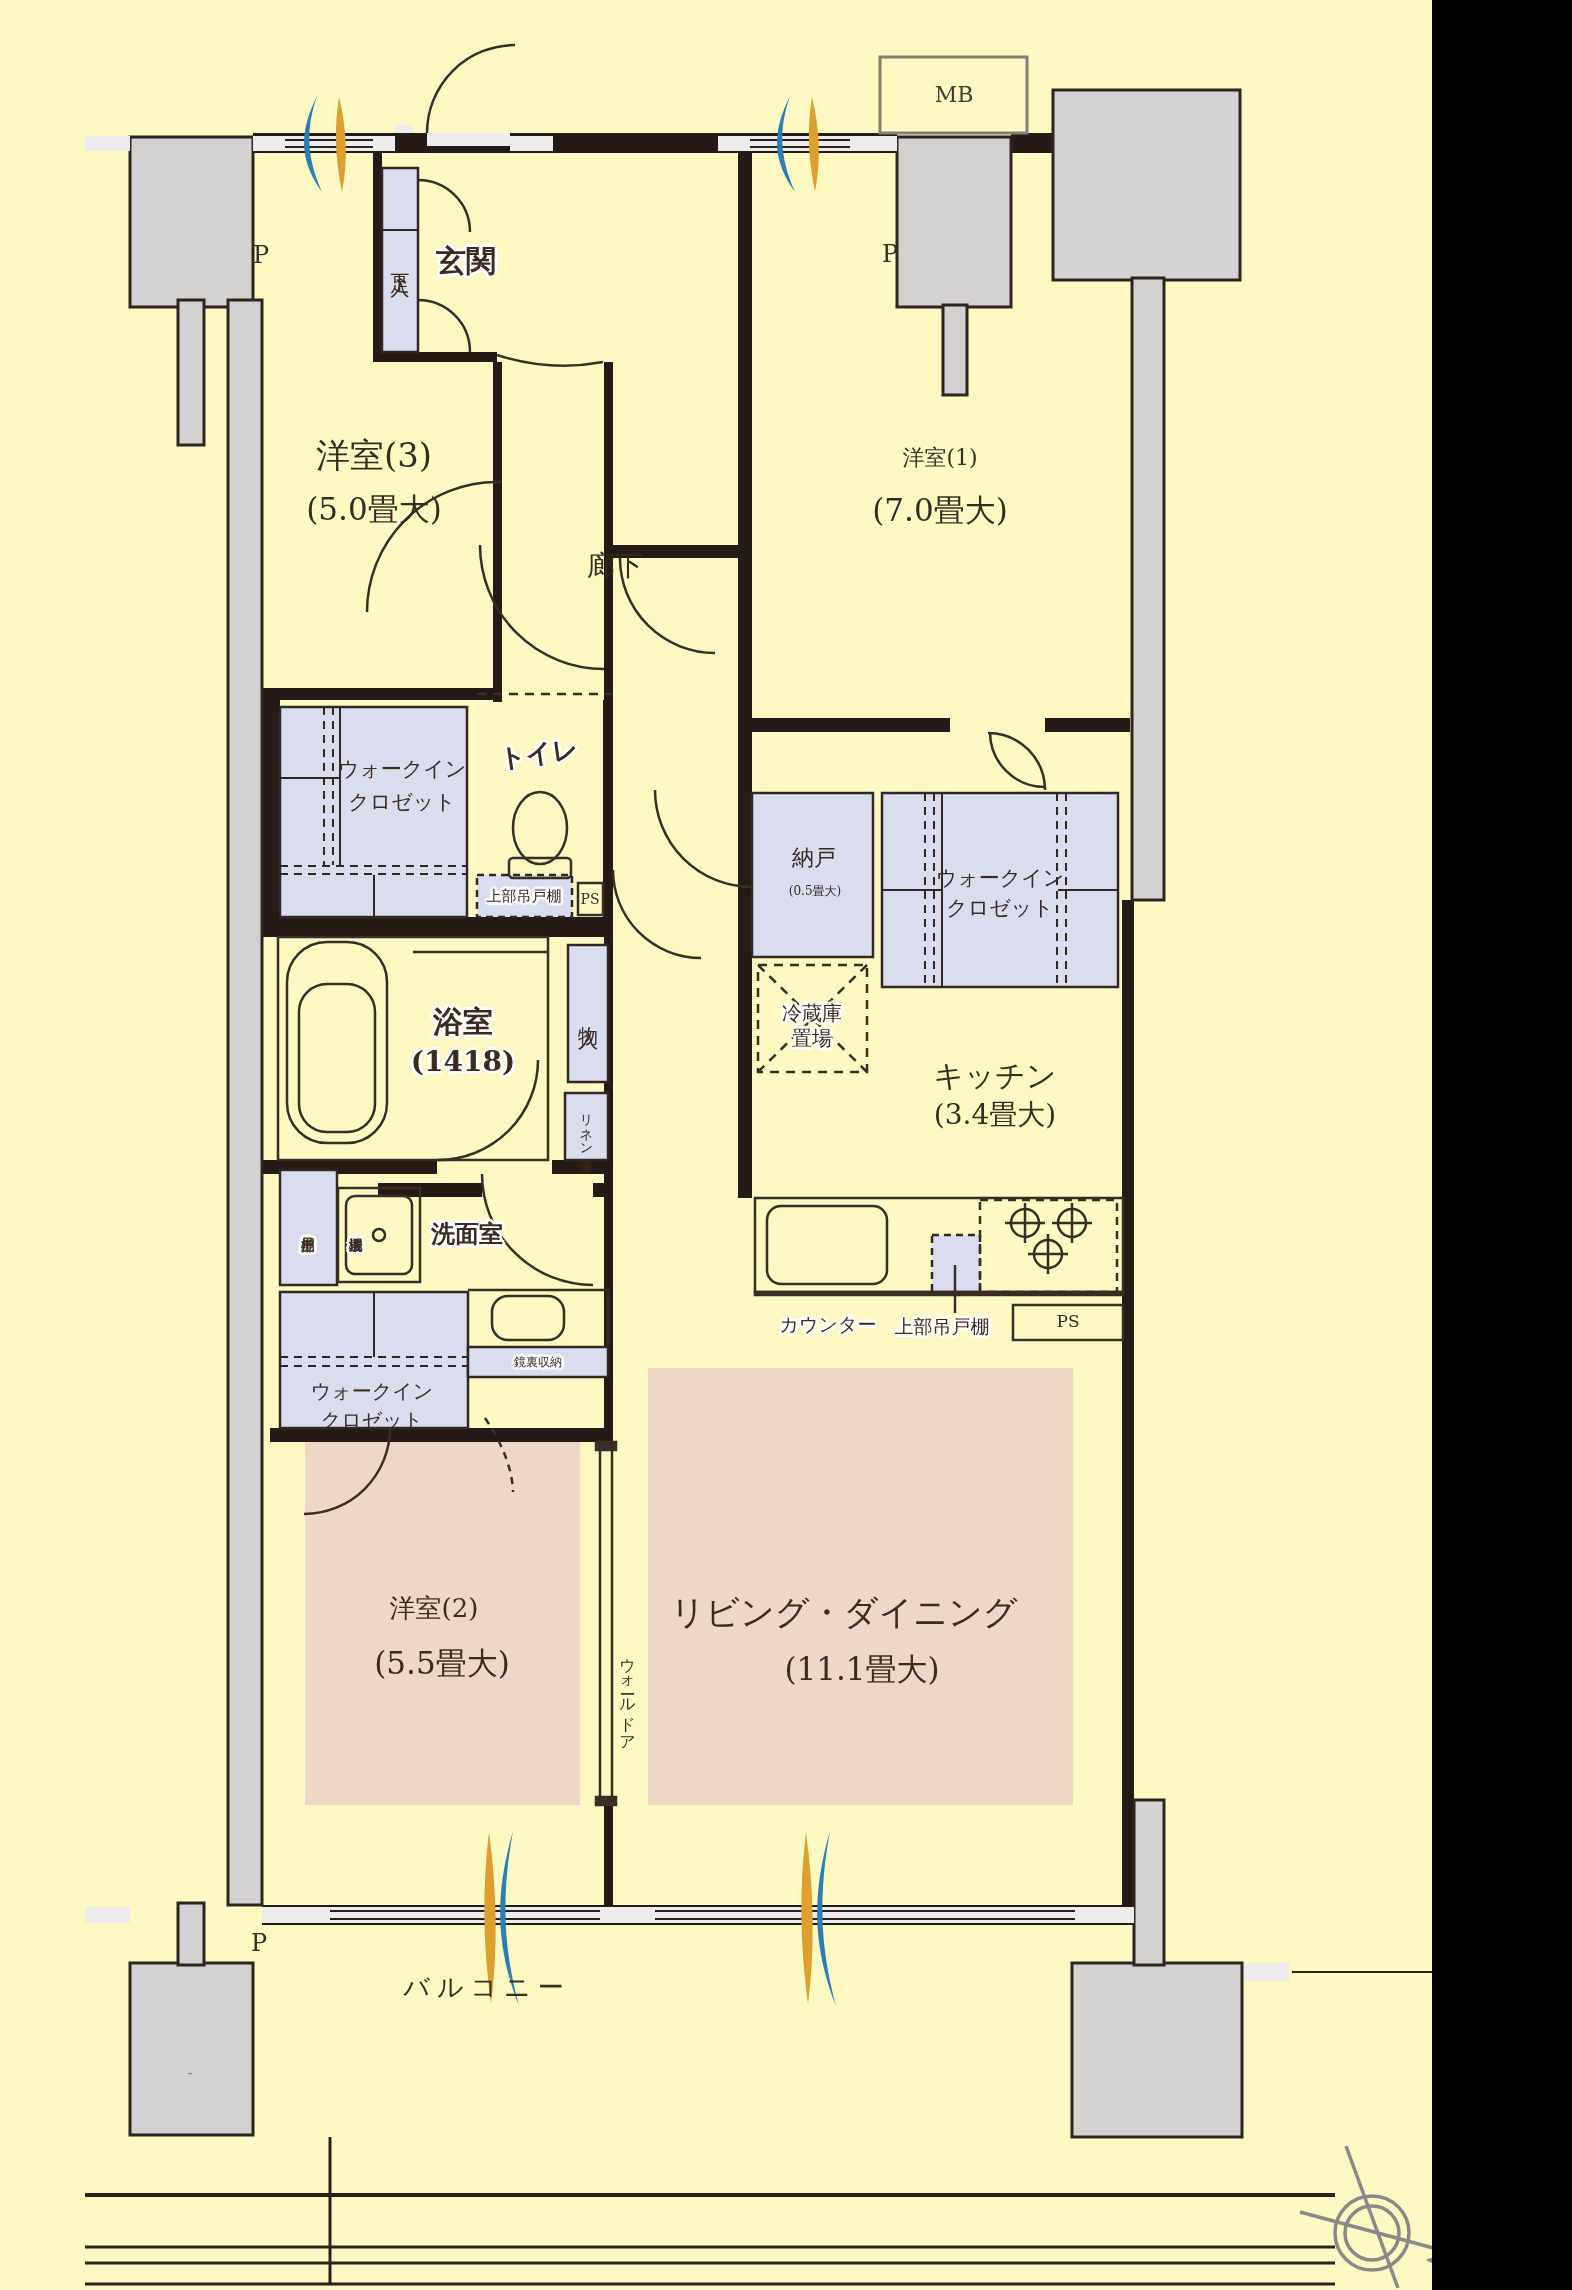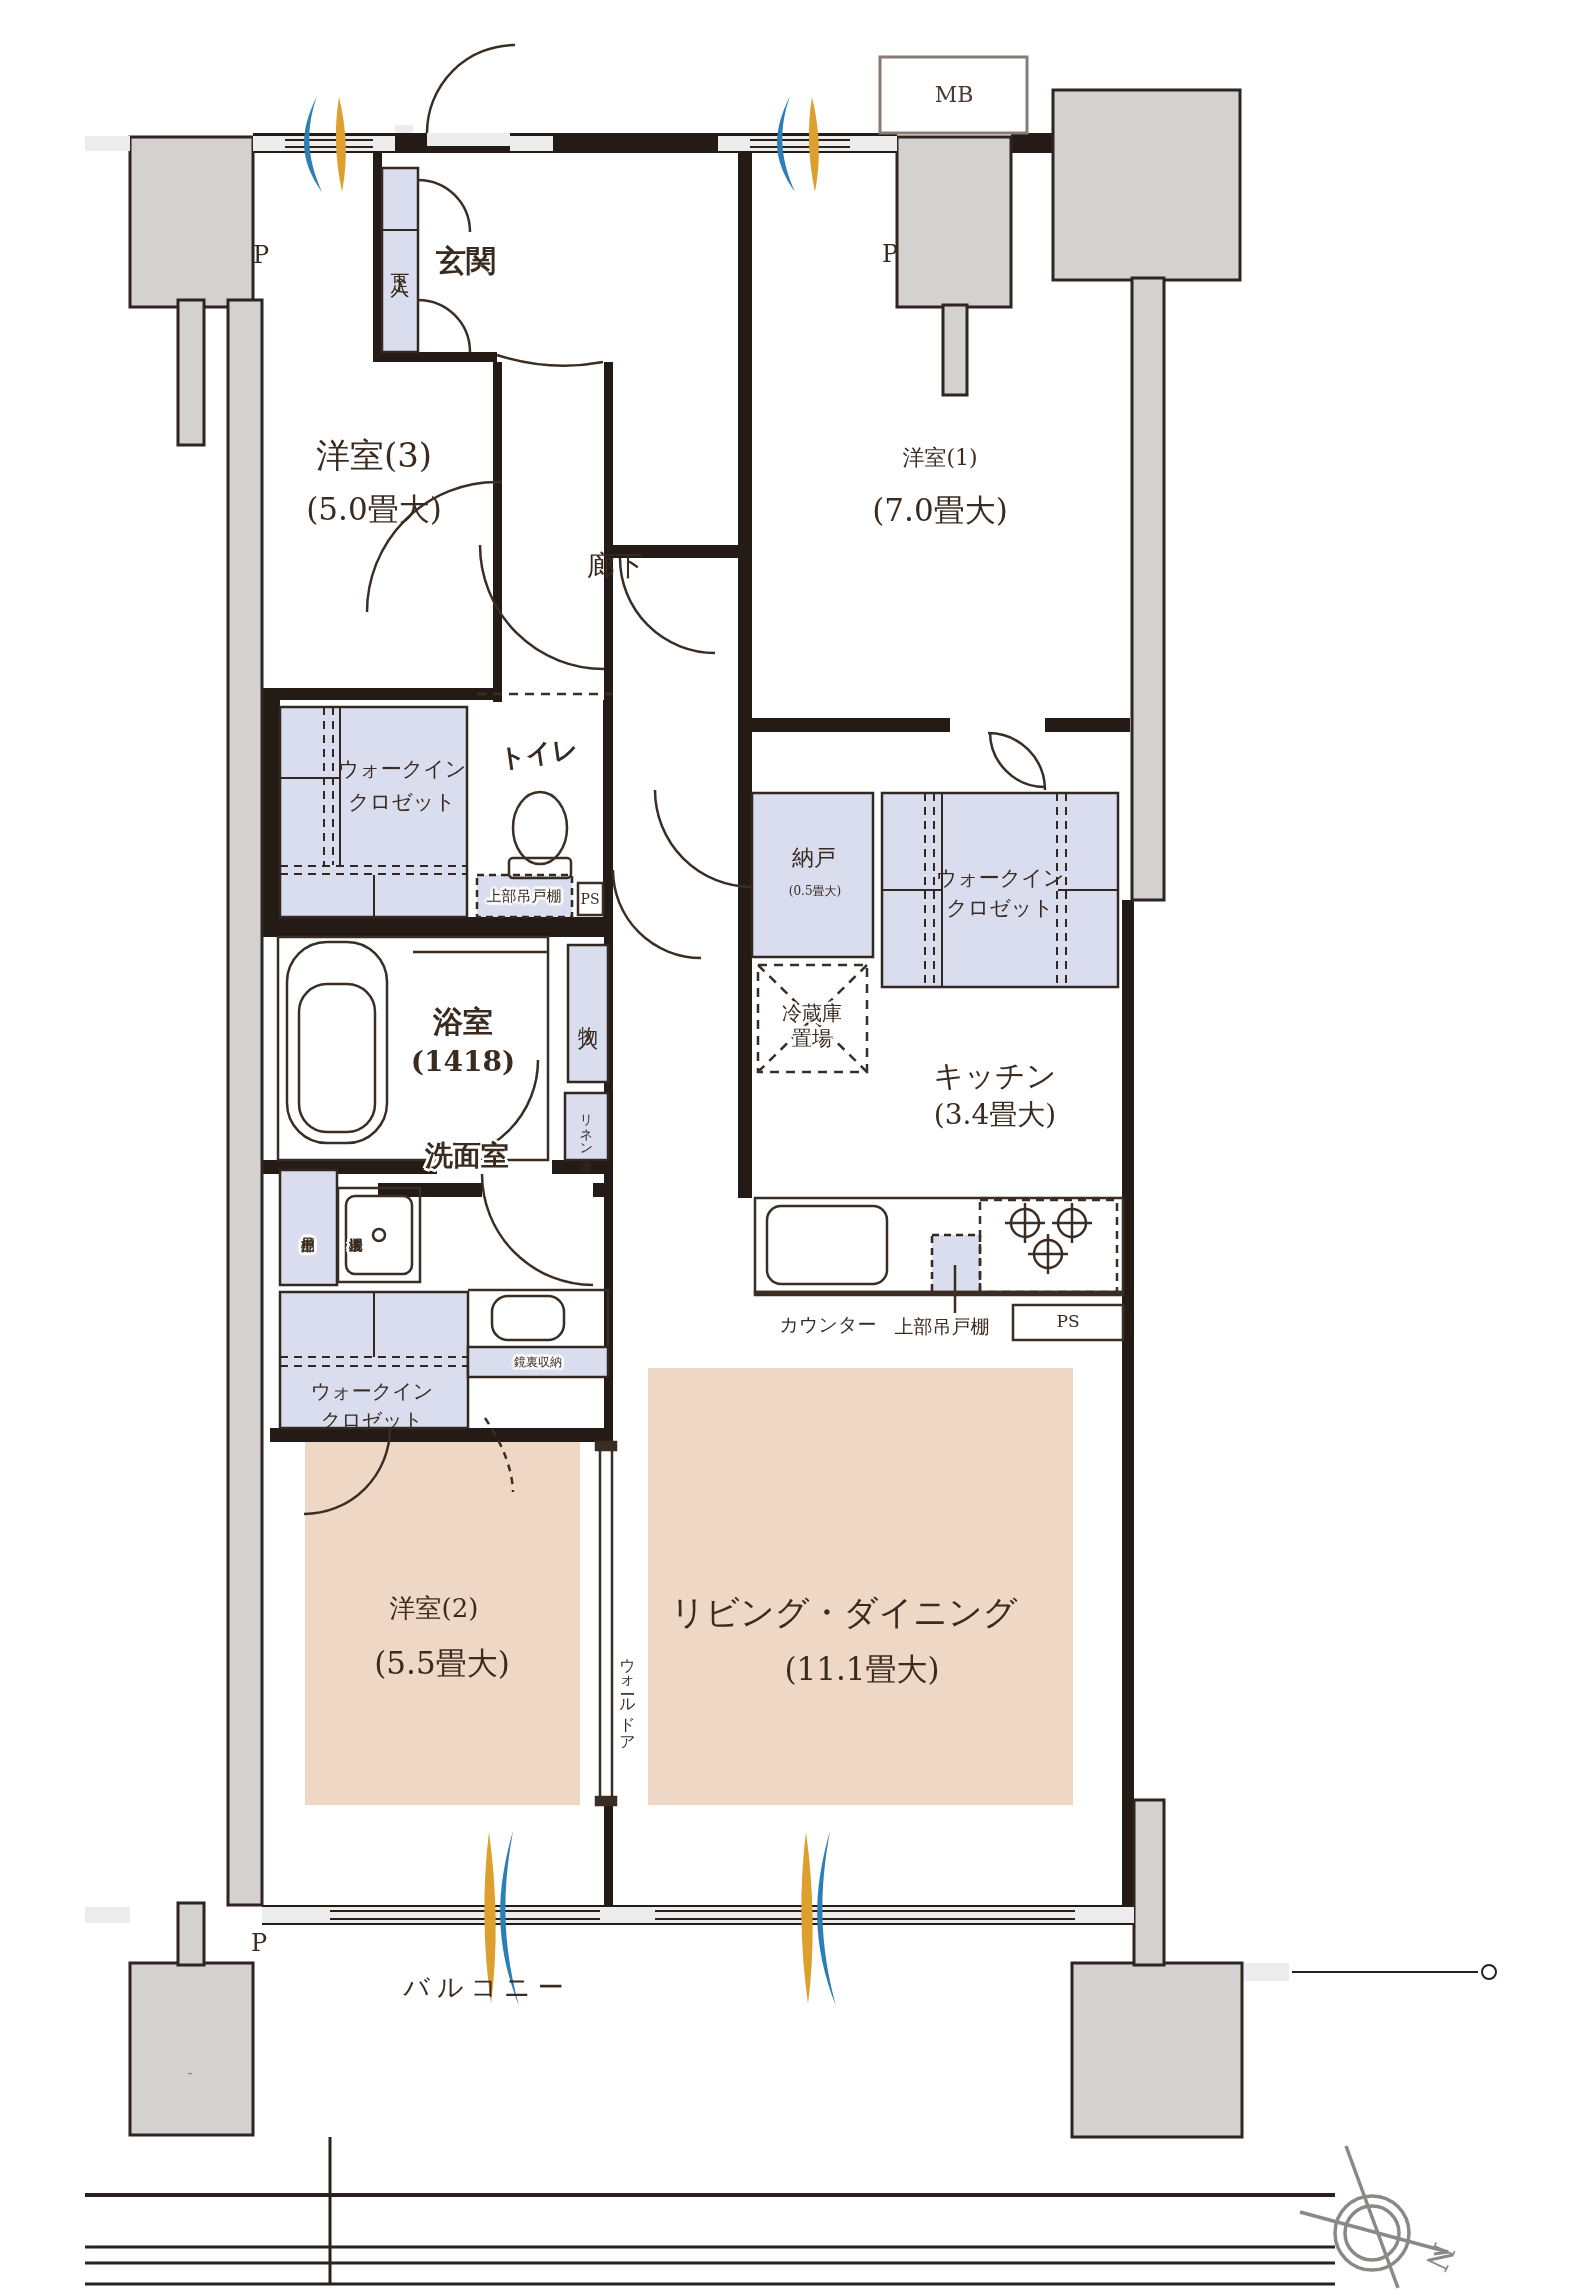--- a/index.html
+++ b/index.html
@@ -1,16 +1,16 @@
 <!DOCTYPE html>
 <html><head>
 <meta charset="utf-8">
 <style>
   html,body{margin:0;padding:0;background:#000;}
-  .stage{position:relative;width:1572px;height:2290px;background:#ffffff;overflow:hidden;
+  .stage{position:relative;width:1432px;height:2290px;background:#fef9c3;overflow:hidden;
          font-family:"DejaVu Serif","Liberation Serif",serif;}
   .stage svg{position:absolute;left:0;top:0;}
   .lbl{position:absolute;transform:translate(-50%,-50%);white-space:nowrap;
        color:#3a2b21;z-index:5;line-height:1.05;}
   .halo{text-shadow:-2px -2px 0 #fff,2px -2px 0 #fff,-2px 2px 0 #fff,2px 2px 0 #fff,
         0 -3px 0 #fff,0 3px 0 #fff,-3px 0 0 #fff,3px 0 0 #fff;}
   .vert{writing-mode:vertical-rl;text-orientation:upright;letter-spacing:2px;}
   .b{font-weight:bold;}
   .gray{color:#8b8987;}
 </style>
@@ -275,21 +275,21 @@
 <div class="lbl halo" style="left:812px;top:1013px;font-size:20px;">冷蔵庫</div>
 <div class="lbl halo" style="left:812px;top:1038px;font-size:20px;">置場</div>
 <div class="lbl" style="left:995px;top:1076px;font-size:30px;">キッチン</div>
 <div class="lbl" style="left:995px;top:1115px;font-size:28px;">(3.4畳大)</div>
 
 <div class="lbl halo b" style="left:463px;top:1022px;font-size:30px;">浴室</div>
 <div class="lbl halo b" style="left:463px;top:1062px;font-size:28px;text-align:right;">(1418)</div>
 <div class="lbl vert" style="left:588px;top:1013px;font-size:20px;">物入</div>
 <div class="lbl vert" style="left:586px;top:1127px;font-size:13px;letter-spacing:0;">リネン庫</div>
 
-<div class="lbl halo b" style="left:467px;top:1156px;font-size:28px;">洗面室</div>
+<div class="lbl halo b" style="left:467px;top:1236px;font-size:24px;font-family:Liberation Mono, monospace;">洗面室</div>
 <div class="lbl vert halo" style="left:308px;top:1227px;font-size:14px;letter-spacing:0;">上部吊戸棚</div>
 <div class="lbl vert halo" style="left:356px;top:1227px;font-size:14px;letter-spacing:0;">洗濯機置場</div>
 <div class="lbl halo" style="left:538px;top:1362px;font-size:12px;">鏡裏収納</div>
 <div class="lbl" style="left:372px;top:1391px;font-size:20px;">ウォークイン</div>
 <div class="lbl" style="left:372px;top:1420px;font-size:20px;">クロゼット</div>
 
 <div class="lbl halo" style="left:828px;top:1325px;font-size:19px;">カウンター</div>
 <div class="lbl halo" style="left:942px;top:1327px;font-size:19px;">上部吊戸棚</div>
 <div class="lbl" style="left:1068px;top:1322px;font-size:17px;">PS</div>
 

